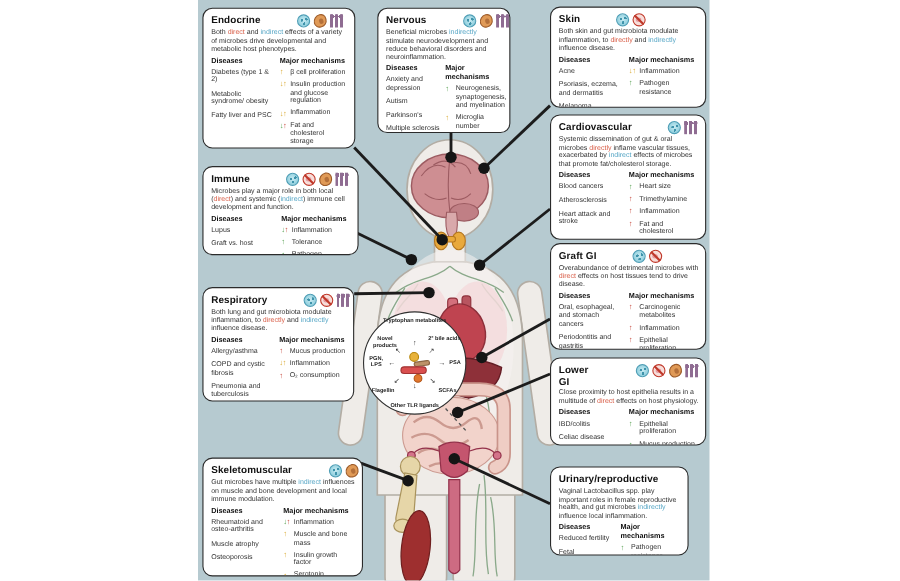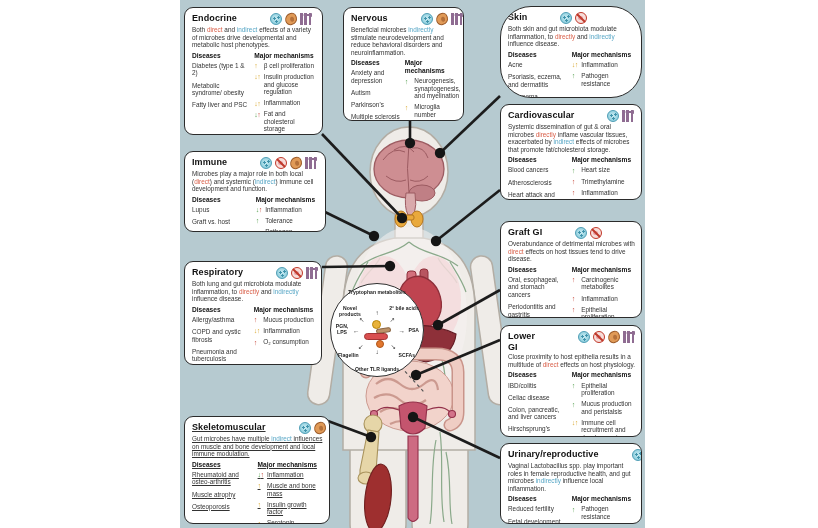--- a/index.html
+++ b/index.html
@@ -40,27 +40,27 @@
   .cols h3{font-size:6.6px;margin:1px 0 2.5px 0;color:#111;}
   .disease{margin:0 0 4.5px 0;}
   .mech{display:flex;gap:2.5px;margin:0 0 3.5px 0;align-items:flex-start;}
   .arrows{flex:none;min-width:7px;font-weight:bold;font-size:7px;letter-spacing:-.5px;line-height:1;padding-top:.5px;}
   .mtext{flex:1;}
 
   
   .pos-endocrine{left:184px;top:7px;width:139px;height:128px;}
   .pos-immune{left:184px;top:151px;width:142px;height:81px;}
   .pos-respiratory{left:184px;top:261px;width:138px;height:104px;}
-  .pos-skeletomuscular{left:184px;top:416px;width:146px;height:108px;text-decoration:underline;}
+  .pos-skeletomuscular{left:184px;top:416px;width:146px;height:108px;}
   .pos-nervous{left:343px;top:7px;width:121px;height:114px;}
-  .pos-skin{left:500px;top:6px;width:142px;height:92px;border-radius:31px;}
-  .pos-cardiovascular{left:500px;top:104px;width:142px;height:96px;}
+  .pos-skin{left:500px;top:6px;width:142px;height:92px;}
+  .pos-cardiovascular{left:500px;top:104px;width:142px;height:114px;}
   .pos-upper_gi{left:500px;top:221px;width:142px;height:97px;}
-  .pos-lower_gi{left:500px;top:325px;width:142px;height:112px;}
-  .pos-urinary{left:500px;top:443px;width:142px;height:81px;}
+  .pos-lower_gi{left:500px;top:325px;width:142px;height:80px;}
+  .pos-urinary{left:500px;top:424px;width:126px;height:81px;}
 
   
   .magnifier{position:absolute;left:330px;top:283px;width:94px;height:94px;border-radius:50%;
              background:#fff;border:1.5px solid #2f2f2f;z-index:4;font-size:5.1px;color:#222;}
   .mlabel{position:absolute;font-weight:bold;line-height:1.1;}
   .marrow{position:absolute;font-size:6.5px;color:#333;line-height:1;}
   .m0{left:0;right:0;top:6px;text-align:center;}   .ma0{left:0;right:0;top:26px;text-align:center;}
   .m1{left:4px;top:22px;width:30px;text-align:center;} .ma1{left:28px;top:33px;}
   .m2{right:4px;top:22px;width:30px;text-align:center;} .ma2{right:28px;top:33px;}
   .m3{left:1px;top:40px;width:20px;text-align:center;}  .ma3{left:22px;top:44px;}

